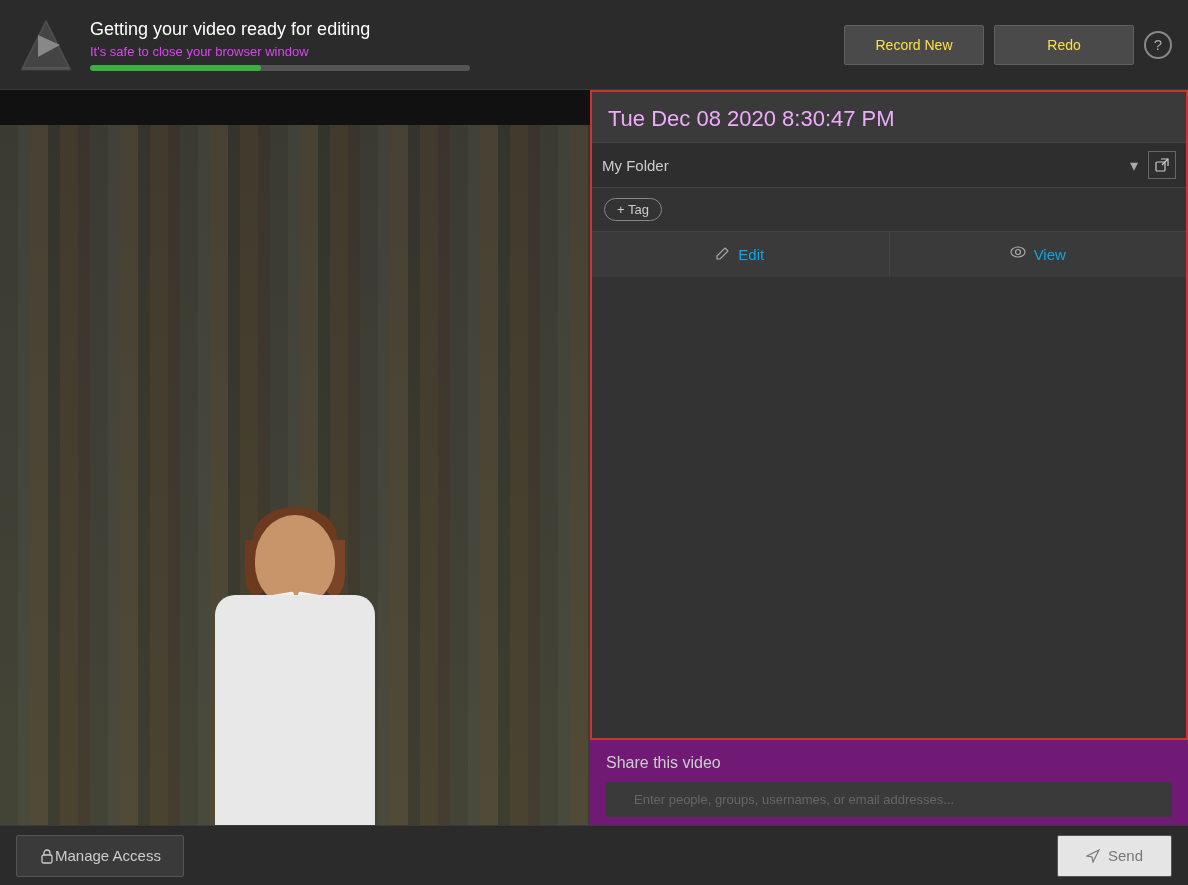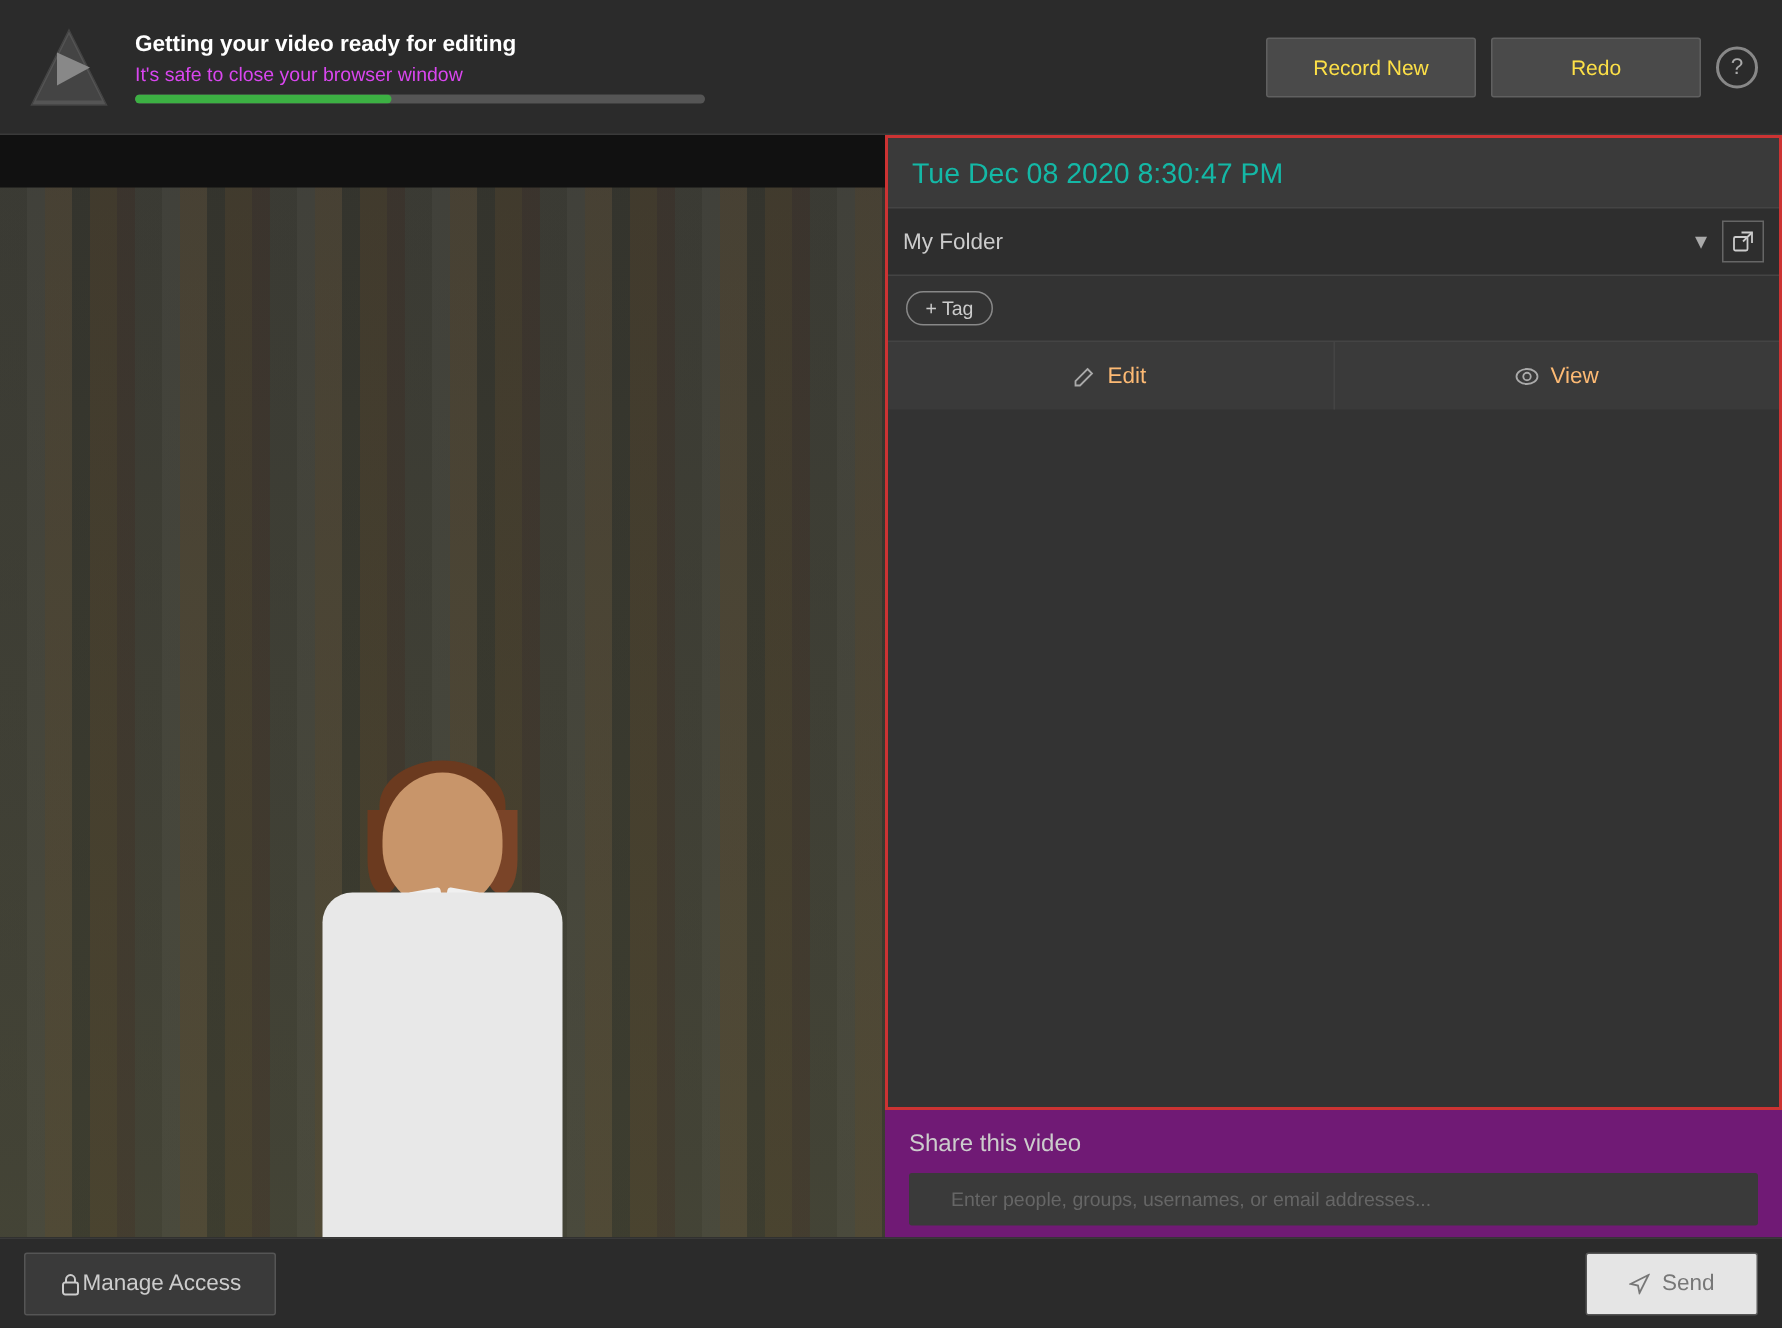--- a/index.html
+++ b/index.html
@@ -25,23 +25,23 @@
     .header-logo {
       width: 60px;
       height: 60px;
       margin-right: 14px;
       flex-shrink: 0;
     }
     .header-text {
       flex: 1;
     }
     .header-title {
-      font-size: 15px;
+      font-size: 18px;
       color: #ffffff;
-      font-weight: 700;
+      font-weight: 400;
       margin-bottom: 4px;
     }
     .header-subtitle {
       font-size: 13px;
       color: #d946ef;
       margin-bottom: 6px;
     }
     .progress-bar-container {
       width: 380px;
       height: 6px;
@@ -237,22 +237,22 @@
       background: #333333;
       flex: 1;
       display: flex;
       flex-direction: column;
     }
     .metadata-header {
       padding: 14px 16px 10px 16px;
       background: #3a3a3a;
     }
     .metadata-timestamp {
-      font-size: 19px;
-      color: #14b8a6;
+      font-size: 22px;
+      color: #f0abfc;
       font-weight: 300;
     }
     .metadata-folder-row {
       display: flex;
       align-items: center;
       padding: 8px 10px;
       background: #2e2e2e;
       border-top: 1px solid #444;
       border-bottom: 1px solid #444;
       gap: 6px;
@@ -321,25 +321,25 @@
     }
     .metadata-actions {
       display: flex;
       border-top: 1px solid #444;
     }
     .btn-edit, .btn-view {
       flex: 1;
       padding: 14px;
       background: #3a3a3a;
       border: none;
-      color: #fdba74;
+      color: #0ea5e9;
       font-size: 15px;
       cursor: pointer;
       display: flex;
-      align-items: center;
+      align-items: flex-start;
       justify-content: center;
       gap: 8px;
     }
     .btn-edit {
       border-right: 1px solid #444;
     }
 
     
     .share-section {
       padding: 14px 16px 8px 16px;

